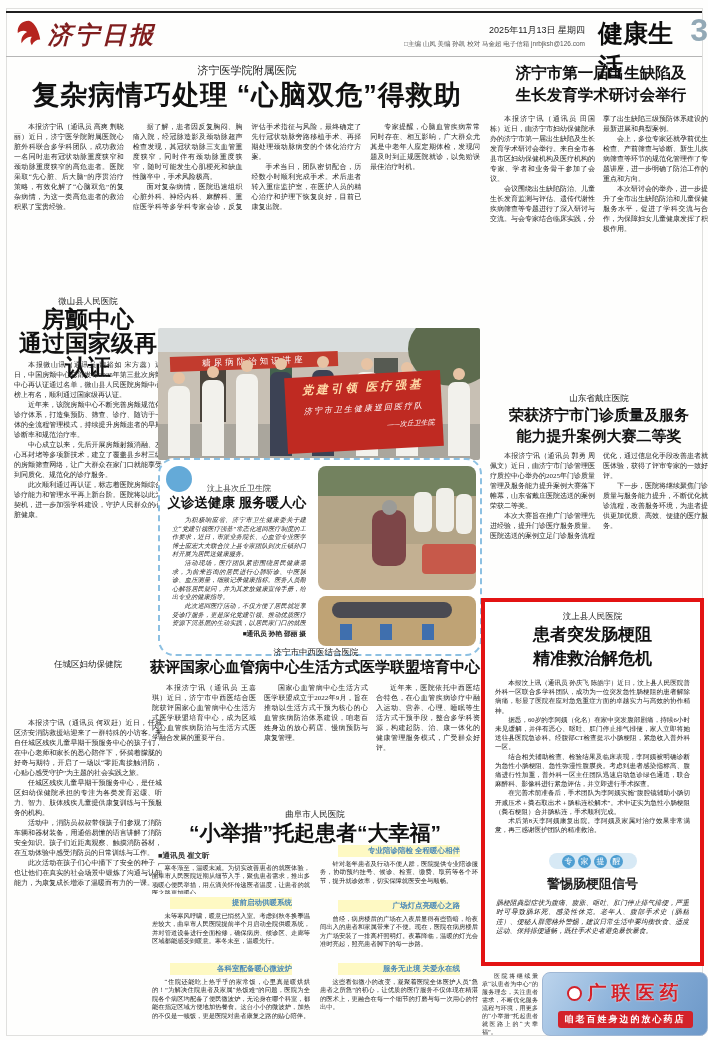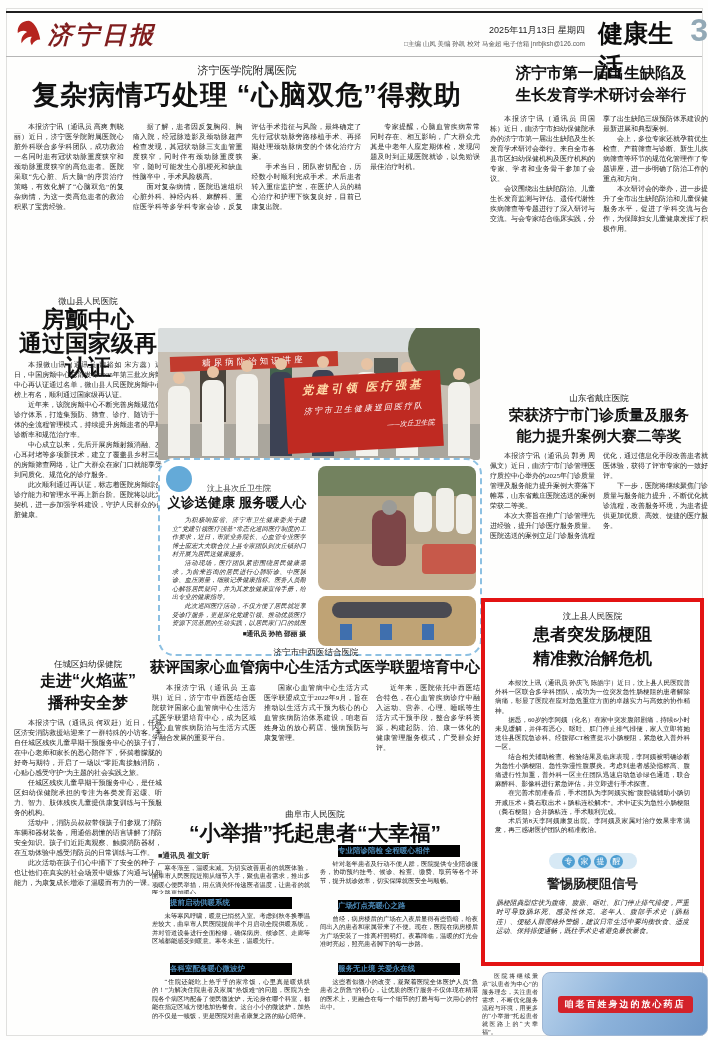--- a/index.html
+++ b/index.html
@@ -78,22 +78,22 @@
   
   .zx-kicker{left:152px;top:647px;width:328px;}
   .zx-hl{left:150px;top:658px;width:330px;font-size:15px;}
   .zx-body{left:152px;top:683px;width:328px;height:122px;}
   
   .qf-kicker{left:150px;top:809px;width:330px;}
   .qf-hl{left:150px;top:819px;width:330px;font-size:21px;}
   .qf-byline{left:158px;top:851px;width:108px;font-size:7.5px;font-weight:bold;color:#333;
           border-bottom:1px solid #999;padding-bottom:2px;}
   .qf-intro{left:152px;top:864px;width:158px;height:30px;font-size:6.3px;line-height:8.4px;}
-  .subhead{height:12px;line-height:12px;background:#000000;color:#4c8ab8;font-weight:700;font-size:7.5px;
-          text-align:left;width:122px;font-family:"Liberation Sans",sans-serif;}
+  .subhead{height:12px;line-height:12px;background:#fef9c3;color:#4c8ab8;font-weight:700;font-size:7.5px;
+          text-align:right;width:122px;font-family:"Liberation Sans",sans-serif;}
   .sh1{left:170px;top:897px;} .qb1{left:152px;top:912px;width:158px;height:48px;font-size:6.3px;line-height:8.4px;}
   .sh2{left:170px;top:963px;} .qb2{left:152px;top:978px;width:158px;height:58px;font-size:6.3px;line-height:8.4px;}
   .sh3{left:338px;top:845px;} .qb3{left:320px;top:860px;width:158px;height:36px;font-size:6.3px;line-height:8.4px;}
   .sh4{left:338px;top:900px;} .qb4{left:320px;top:915px;width:158px;height:44px;font-size:6.3px;line-height:8.4px;}
   .sh5{left:338px;top:963px;} .qb5{left:320px;top:978px;width:158px;height:58px;font-size:6.3px;line-height:8.4px;}
   .qf-tail{left:482px;top:972px;width:56px;height:64px;font-size:6px;line-height:8px;}
   
   .redbox{left:481px;top:598px;width:223px;height:368px;border:4px solid #e31313;background:#fff;box-sizing:border-box;}
   .rb-kicker{margin-top:9px;text-align:center;font-size:8.5px;color:#222;}
   .rb-hl{font-family:"Liberation Sans",sans-serif;font-weight:900;font-size:17px;line-height:24px;text-align:center;color:#111;}
@@ -167,24 +167,20 @@
     <div>通过国家级再认证</div>
   </div>
   <div class="abs body-txt fc-body">
     <p>本报微山讯（通讯员 魏裕如 宋方蕊）近日，中国房颤中心总部发布2025年第三批次房颤中心再认证通过名单，微山县人民医院房颤中心榜上有名，顺利通过国家级再认证。</p>
     <p>近年来，该院房颤中心不断完善房颤规范化诊疗体系，打造集预防、筛查、诊疗、随访于一体的全流程管理模式，持续提升房颤患者的早期诊断率和规范治疗率。</p>
     <p>中心成立以来，先后开展房颤射频消融、左心耳封堵等多项新技术，建立了覆盖县乡村三级的房颤筛查网络，让广大群众在家门口就能享受到同质化、规范化的诊疗服务。</p>
     <p>此次顺利通过再认证，标志着医院房颤综合诊疗能力和管理水平再上新台阶。医院将以此为契机，进一步加强学科建设，守护人民群众的心脏健康。</p>
   </div>
 
   <div class="abs kicker hy-kicker">任城区妇幼保健院</div>
-  <div class="abs hl hy-hl">
-    <div>走进“火焰蓝”</div>
-    <div>播种安全梦</div>
-  </div>
   <div class="abs body-txt hy-body">
     <p>本报济宁讯（通讯员 何双赶）近日，任城区济安消防救援站迎来了一群特殊的小访客。来自任城区残疾儿童早期干预服务中心的孩子们，在中心老师和家长的悉心陪伴下，怀揣着朦胧的好奇与期待，开启了一场以“零距离接触消防，心贴心感受守护”为主题的社会实践之旅。</p>
     <p>任城区残疾儿童早期干预服务中心，是任城区妇幼保健院承担的专注为各类发育迟缓、听力、智力、肢体残疾儿童提供康复训练与干预服务的机构。</p>
     <p>活动中，消防员叔叔带领孩子们参观了消防车辆和器材装备，用通俗易懂的语言讲解了消防安全知识。孩子们近距离观察、触摸消防器材，在互动体验中感受消防员的日常训练与工作。</p>
     <p>此次活动在孩子们心中播下了安全的种子，也让他们在真实的社会场景中锻炼了沟通与认知能力，为康复成长增添了温暖而有力的一课。</p>
   </div>
 
   <div class="abs photo1">
     <div class="ph1-door" style="left:42px;top:32px;width:26px;height:62px;"></div>
     <div class="ph1-door" style="left:112px;top:28px;width:22px;height:56px;background:#44624d;"></div>
@@ -321,15 +317,19 @@
     </div>
   <div class="abs subhead sh5">服务无止境 关爱永在线</div>
   <div class="abs body-txt qb5">
       <p>这些看似微小的改变，凝聚着医院全体医护人员“急患者之所急”的初心，让优质的医疗服务不仅体现在精湛的医术上，更融合在每一个细节的打磨与每一次用心的付出中。</p>
     </div>
   <div class="abs body-txt qf-tail">
       <p>医院将继续秉承“以患者为中心”的服务理念，关注患者需求，不断优化服务流程与环境，用更多的“小举措”托起患者就医路上的“大幸福”。</p>
     </div>
 
   <div class="abs ad">
+    <div class="ad-row">
+      <span class="ad-logo"></span>
+      <span class="ad-name">广联医药</span>
+    </div>
     <div class="ad-slogan">咱老百姓身边的放心药店</div>
   </div>
 </div>
 
 </body></html>

